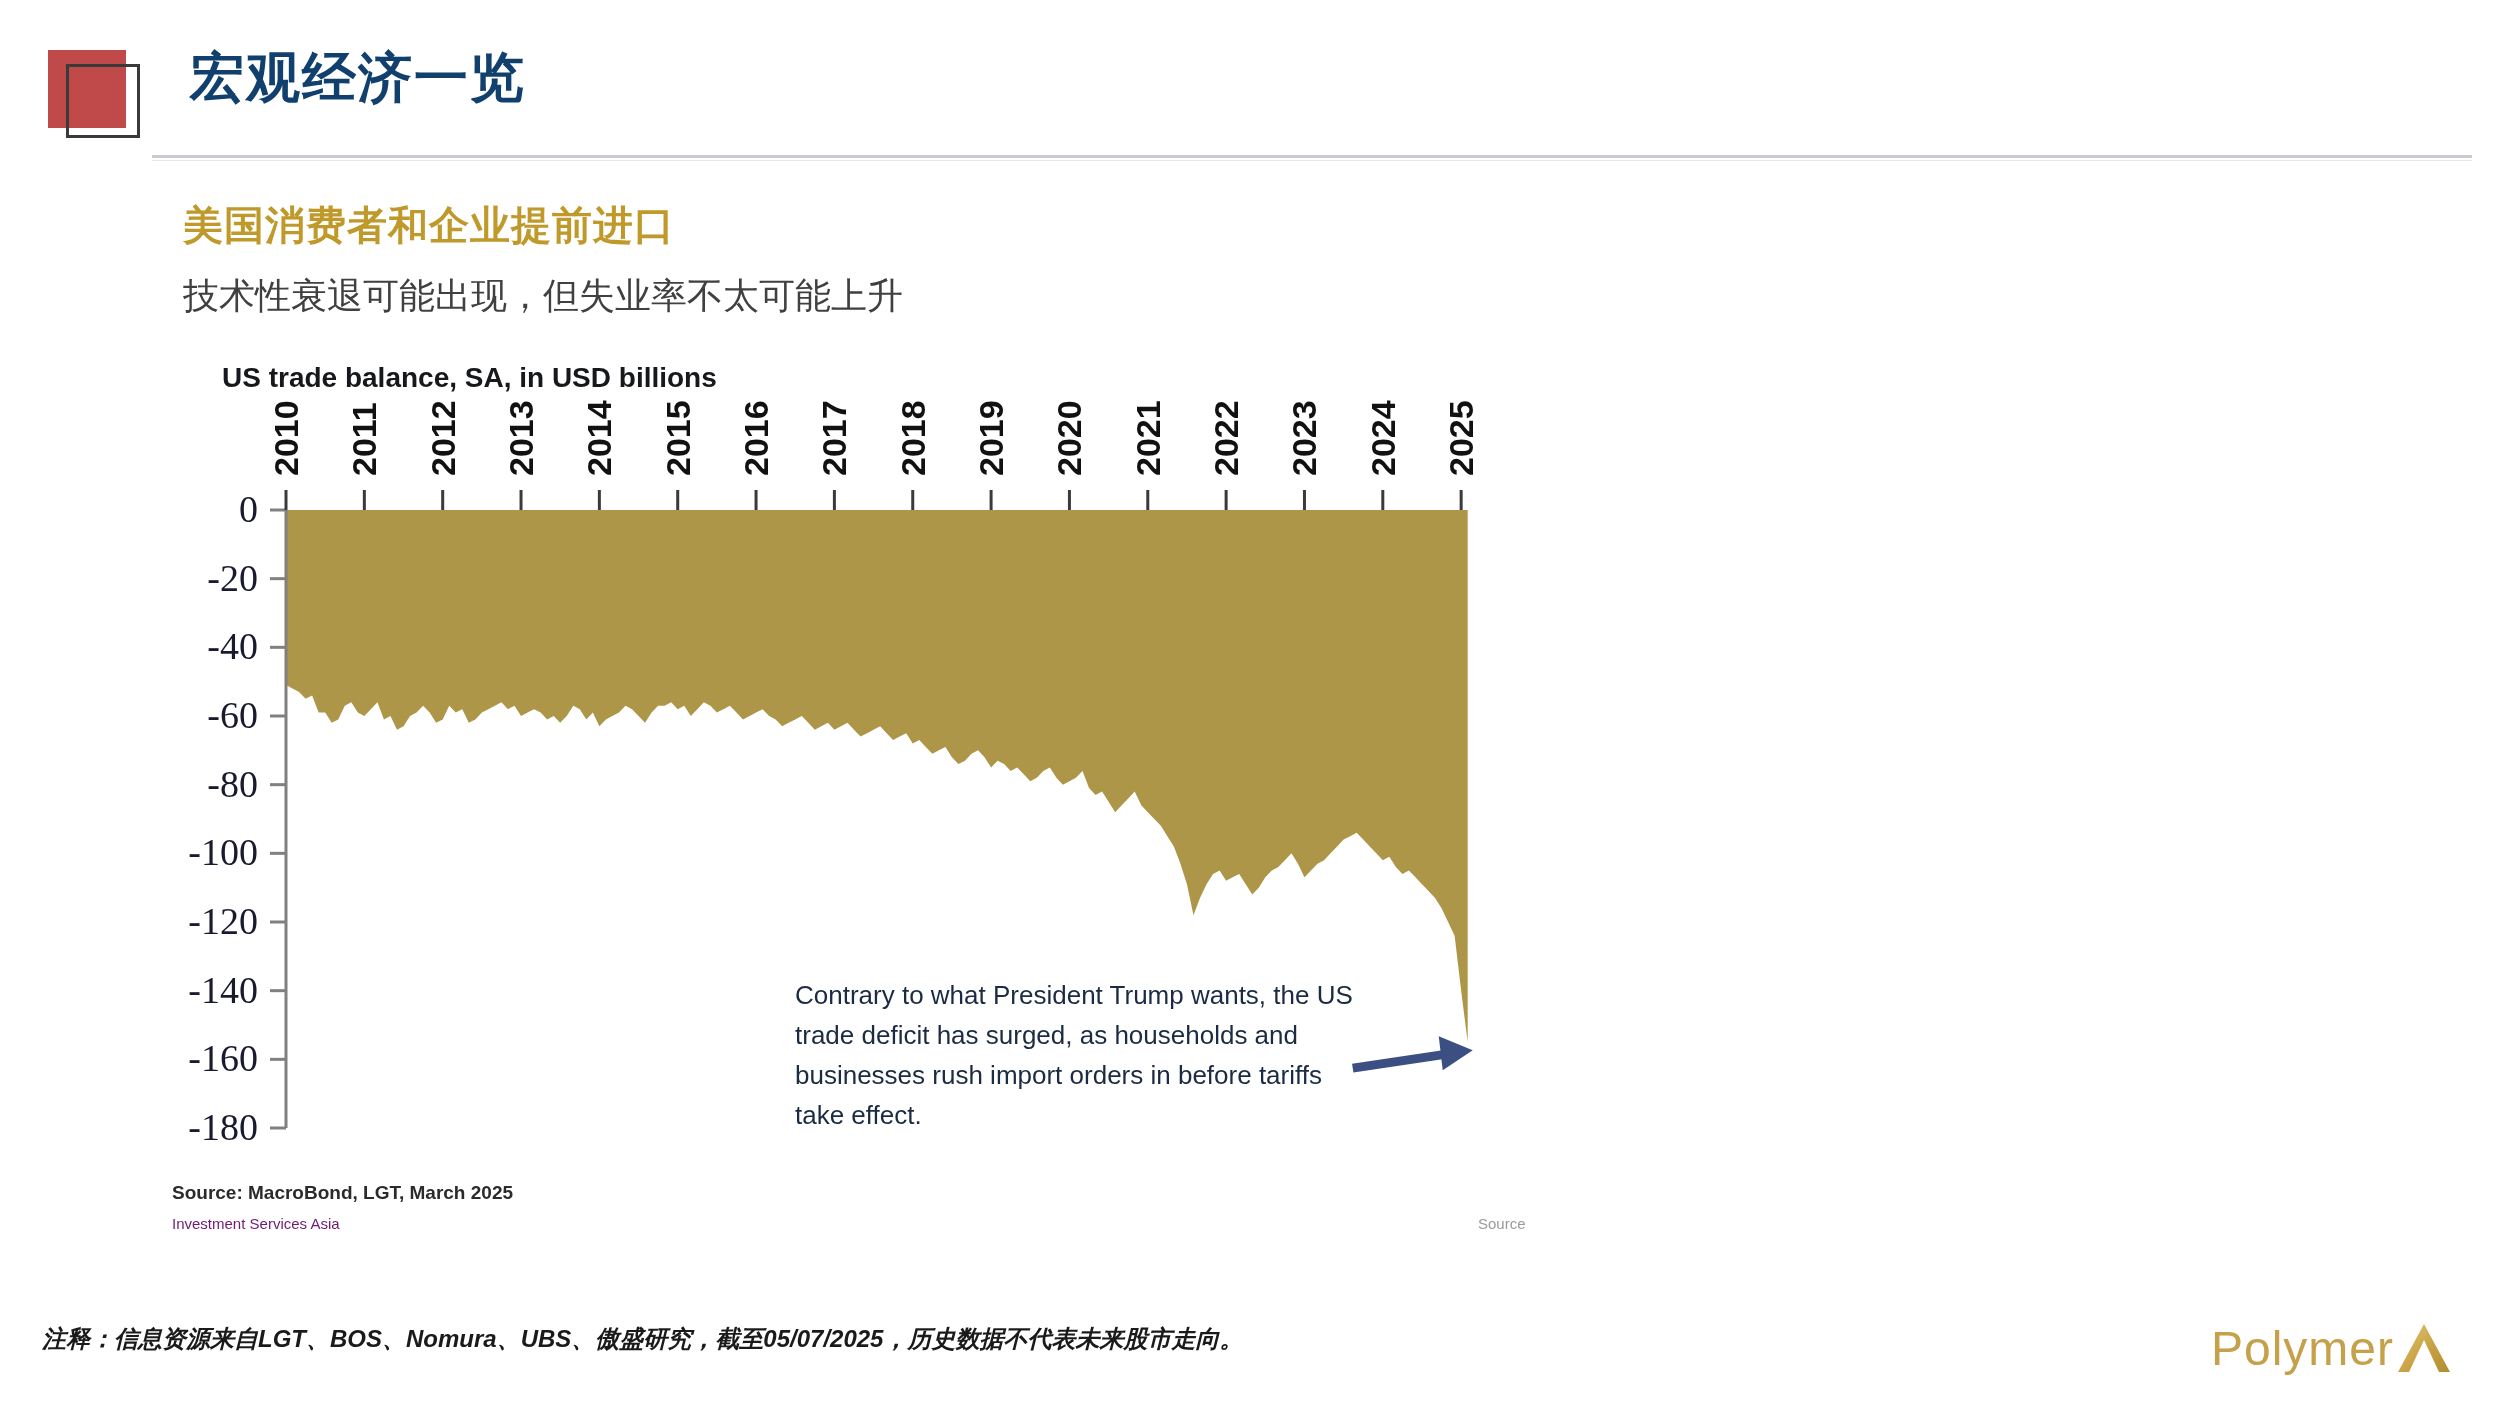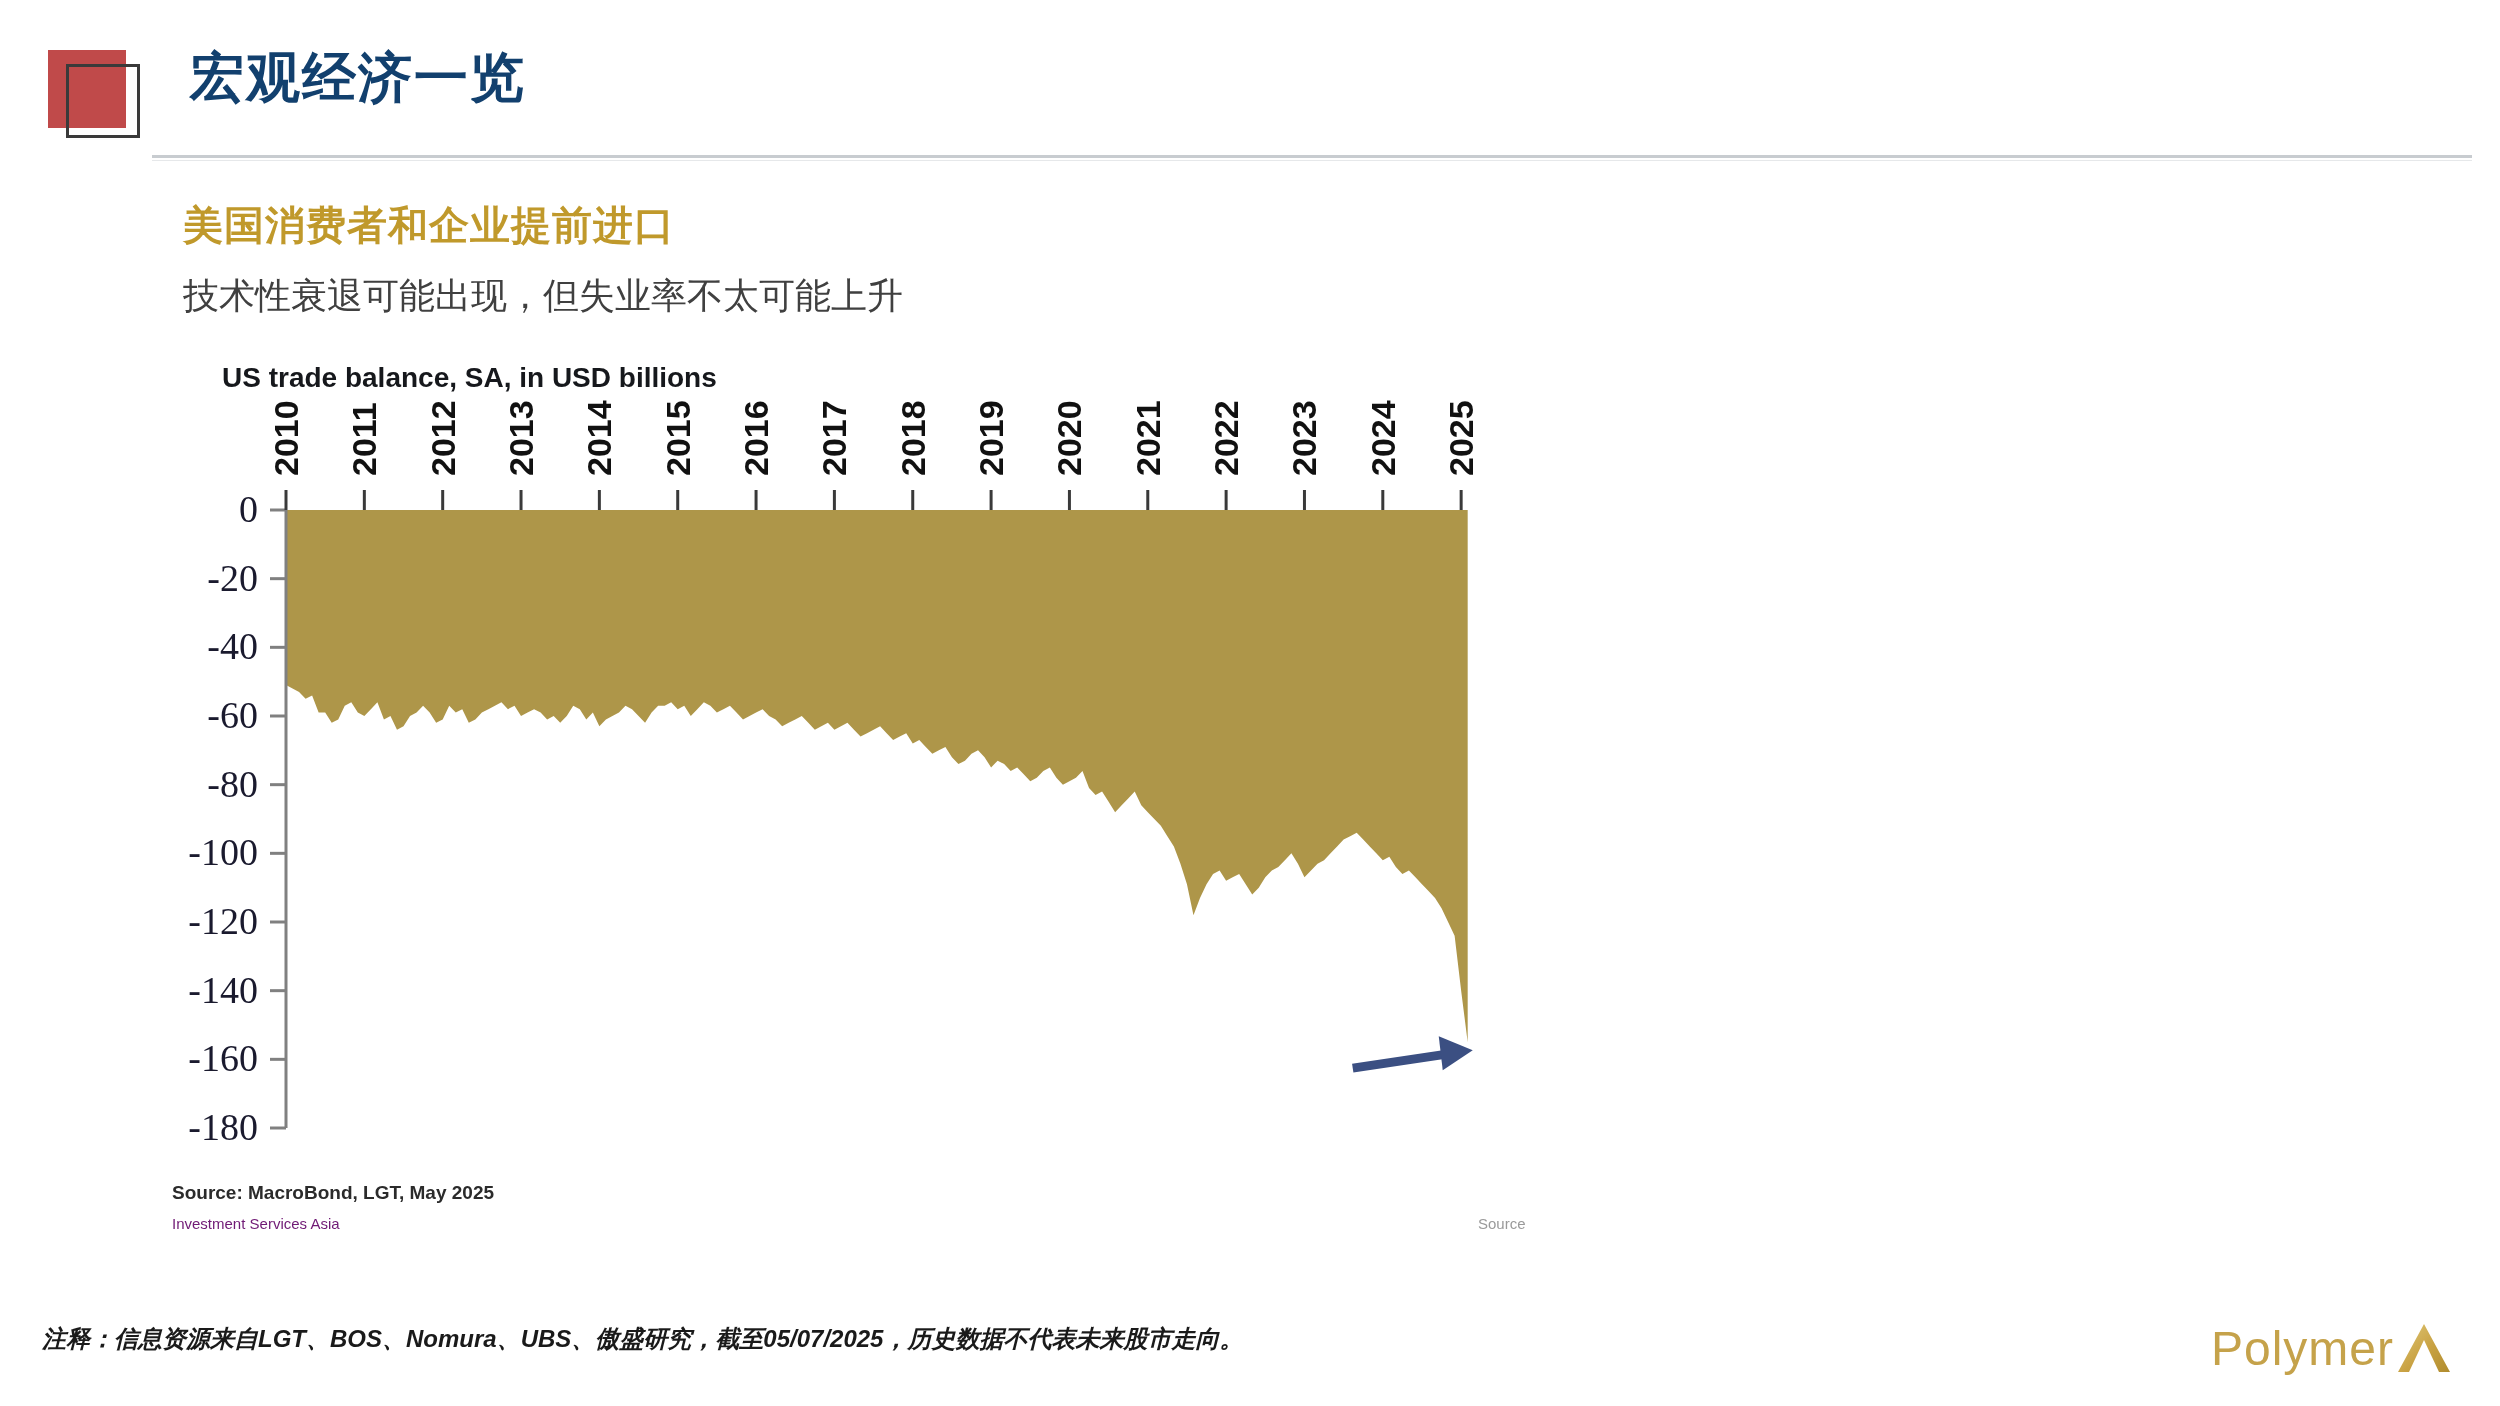--- a/index.html
+++ b/index.html
@@ -245,22 +245,23 @@
         <text x="0" y="0" text-anchor="start" font-family="&quot;Liberation Sans&quot;, sans-serif" font-size="34" font-weight="bold" fill="#111111" transform="translate(1316.460534898896,476) rotate(-90)">2023</text>
         <line x1="1382.8036529680417" y1="490" x2="1382.8036529680417" y2="510" stroke="#3A3A3A" stroke-width="3"></line>
         <text x="0" y="0" text-anchor="start" font-family="&quot;Liberation Sans&quot;, sans-serif" font-size="34" font-weight="bold" fill="#111111" transform="translate(1394.8036529680417,476) rotate(-90)">2024</text>
         <line x1="1461.1467710371876" y1="490" x2="1461.1467710371876" y2="510" stroke="#3A3A3A" stroke-width="3"></line>
         <text x="0" y="0" text-anchor="start" font-family="&quot;Liberation Sans&quot;, sans-serif" font-size="34" font-weight="bold" fill="#111111" transform="translate(1473.1467710371876,476) rotate(-90)">2025</text>
         <line x1="1352.732550554474" y1="1068.1666666666667" x2="1446.732550554474" y2="1054.1666666666667" stroke="#3B4F82" stroke-width="9"></line>
         <path d="M 1472.732550554474 1050.1666666666667 L 1438.732550554474 1036.1666666666667 L 1442.732550554474 1070.1666666666667 Z" fill="#3B4F82"></path>
       </g>
   </svg>
 
-
-  <div id="chart-source">Source: MacroBond, LGT, May 2025</div>
+  <div id="chart-annotation">Contrary to what President Trump wants, the US trade deficit has surged, as households and businesses rush import orders in before tariffs take effect.</div>
+
+  <div id="chart-source">Source: MacroBond, LGT, March 2025</div>
   <div id="chart-footer-left">Investment Services Asia</div>
   <div id="chart-footer-right">Source</div>
 </div>
 
 <div id="bottom-note">注释：信息资源来自LGT、BOS、Nomura、UBS、傲盛研究，截至05/07/2025，历史数据不代表未来股市走向。</div>
 
 <div id="brand-logo">
   <span class="brand-word">Polymer</span>
   <span class="brand-mark">
     <svg width="56" height="52" viewBox="0 0 56 52" aria-hidden="true">

